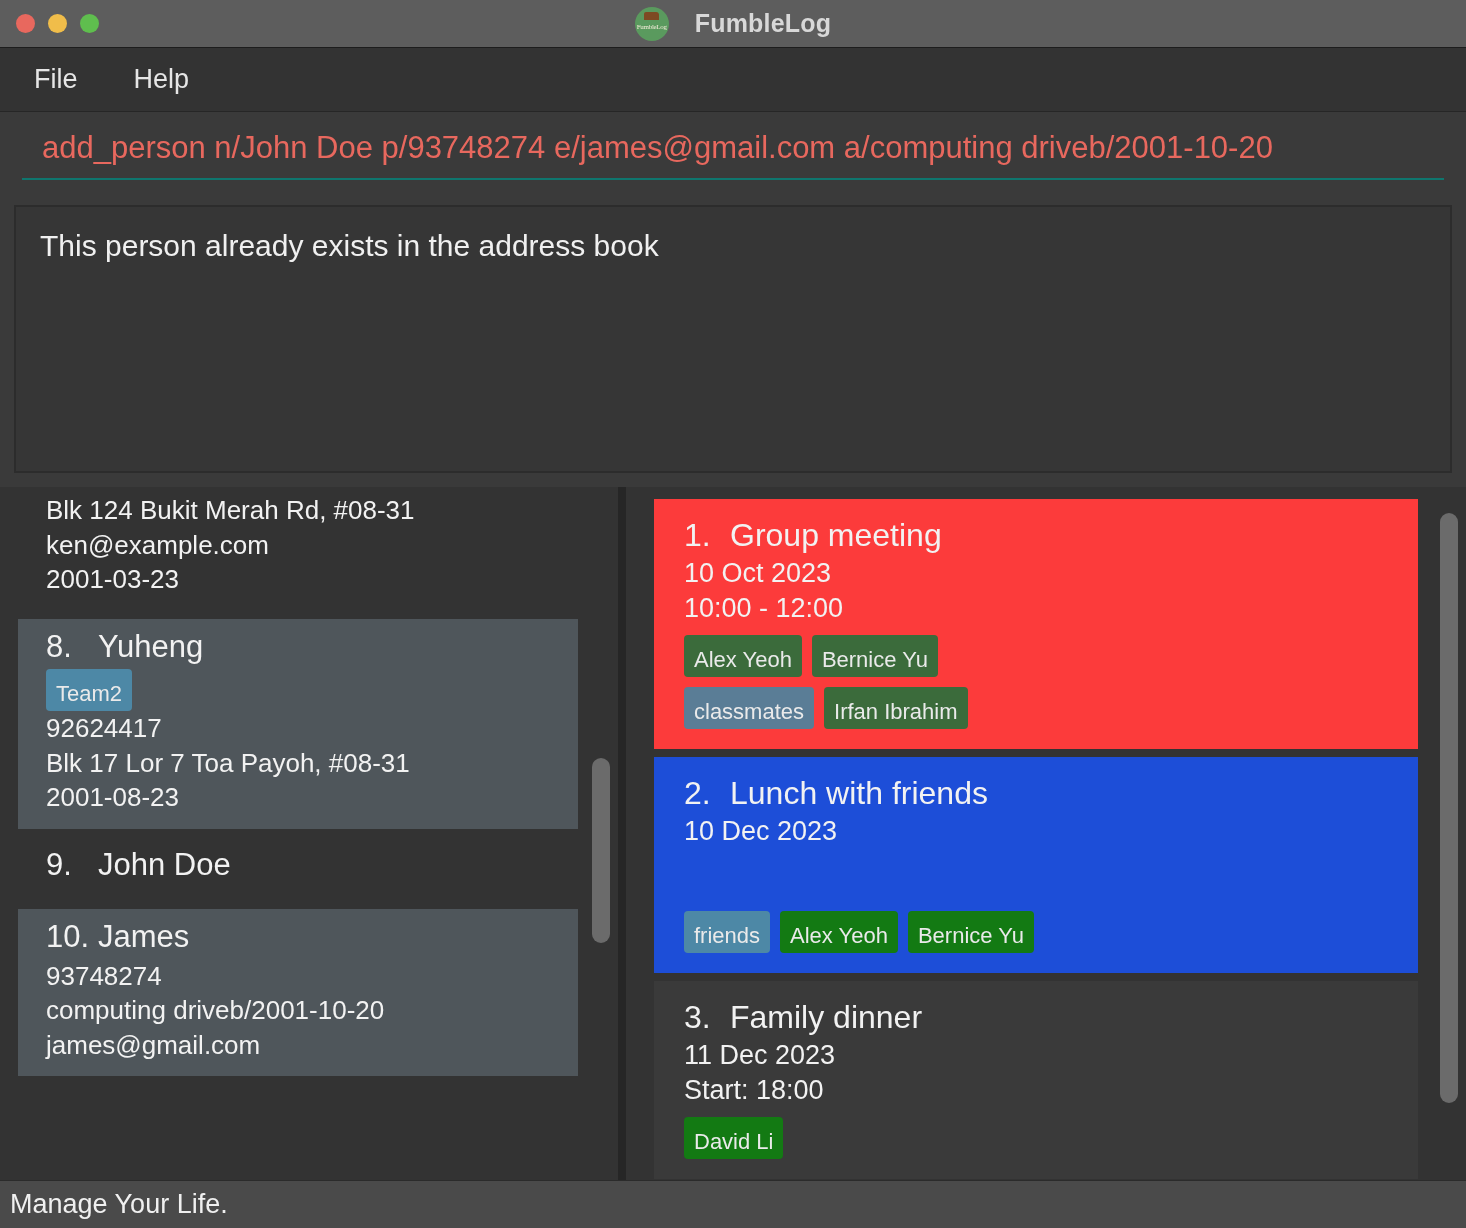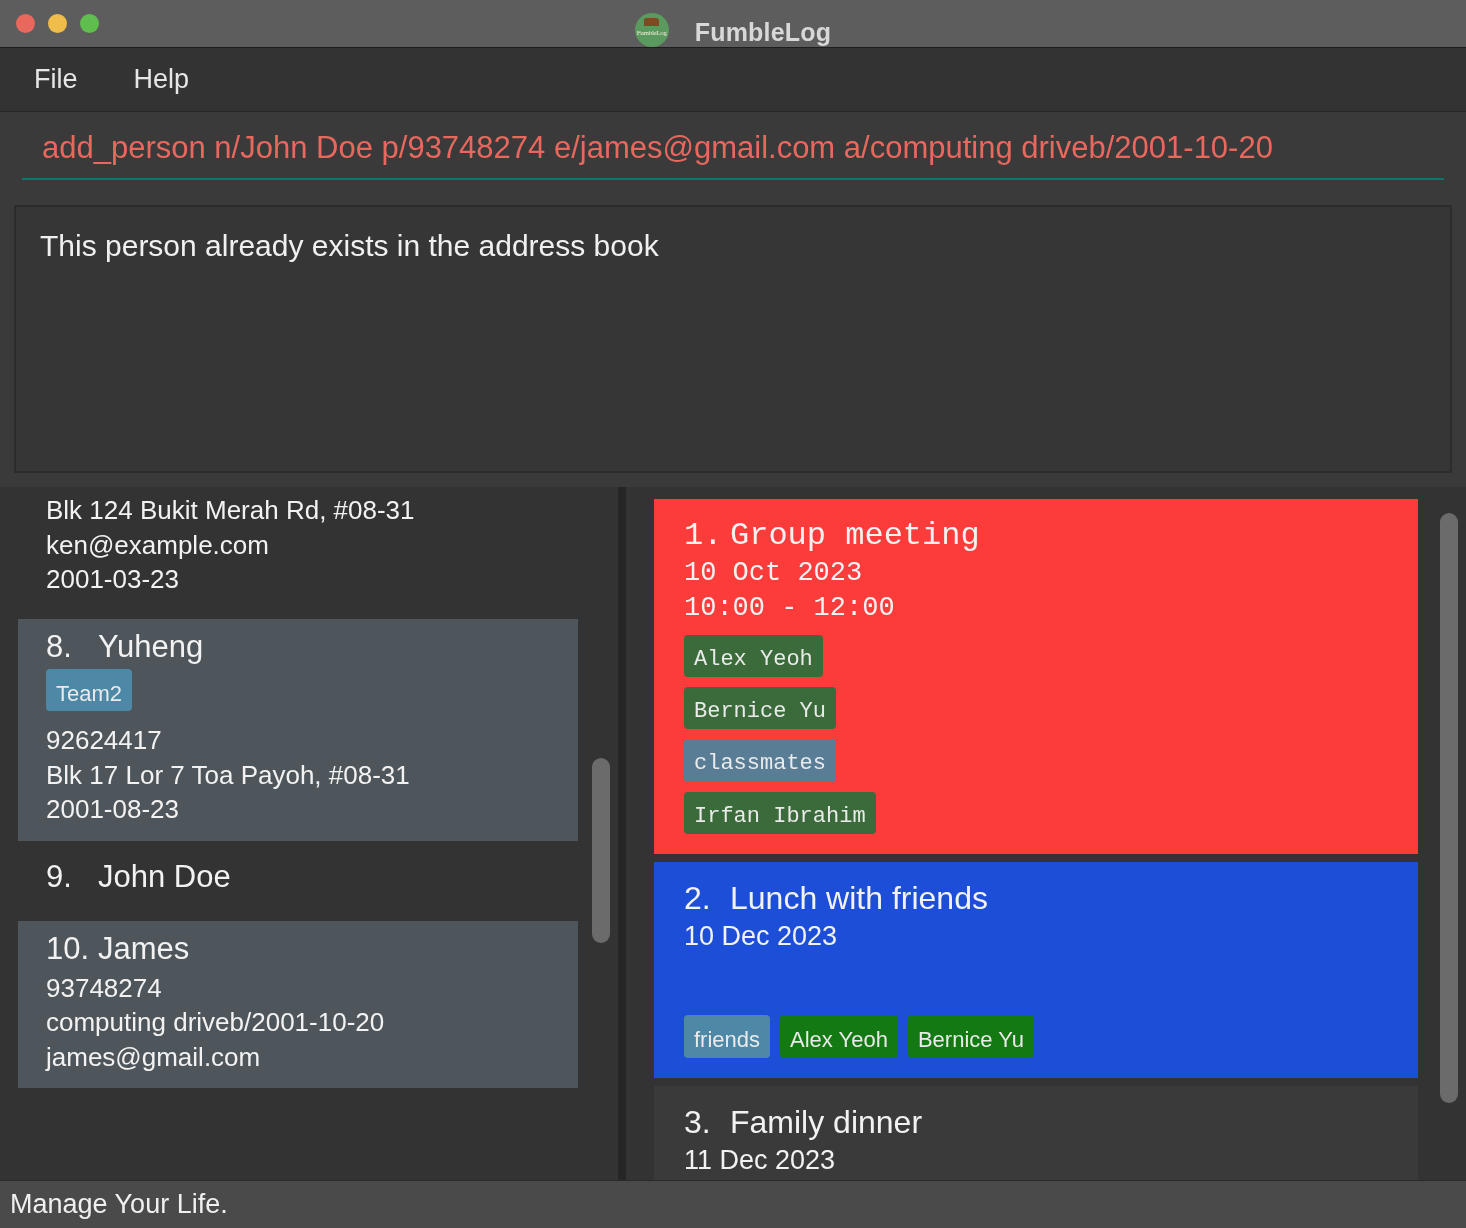--- a/index.html
+++ b/index.html
@@ -23,21 +23,21 @@
     position: relative;
     border-bottom: 1px solid #1d1d1d;
   }
   .traffic { display: flex; gap: 13px; padding-left: 16px; align-items: center; }
   .dot { width: 19px; height: 19px; border-radius: 50%; display: block; }
   .dot.red    { background: #e8685e; }
   .dot.yellow { background: #f0bd4a; }
   .dot.green  { background: #5fbe4e; }
   .title-center {
     position: absolute; left: 0; right: 0; top: 0; bottom: 0;
-    display: flex; align-items: flex-end; justify-content: center; gap: 26px;
+    display: flex; align-items: center; justify-content: center; gap: 26px;
     pointer-events: none;
   }
   .logo {
     width: 34px; height: 34px; border-radius: 50%;
     background: #5a9a5e;
     display: flex; align-items: center; justify-content: center;
     overflow: hidden; position: relative;
   }
   .logo .logo-txt {
     font-size: 7px; color: #f3ecd8; letter-spacing: -0.3px;
@@ -127,35 +127,35 @@
     background: #333333;
     padding: 10px 28px 14px 28px;
     color: #f2f2f2;
   }
   .person-card.selected { background: #4f565b; }
   .person-card .pname {
     font-size: 31px; margin-bottom: 4px; white-space: nowrap;
   }
   .person-card .pname .idx { display: inline-block; min-width: 52px; }
   .person-card .pline { font-size: 26px; line-height: 1.33; }
-  .person-card .tagrow { margin: 4px 0 12px 0; }
+  .person-card .tagrow { margin: 4px 0 0 0; }
 
   
   .person-card.clipped {
     margin-top: -44px;
   }
 
   
   .event-card {
     padding: 18px 30px 20px 30px;
     color: #f2f2f2;
     background: #1d4ed8;
   }
   .event-card.alt { background: #3a3a3a; }
-  .event-card.highlight { background: #fc3b3b; font-family: Liberation Mono, monospace; }
+  .event-card.highlight { background: #fc3b3b; }
   .event-card .ename { font-size: 32px; margin-bottom: 2px; }
   .event-card .ename .idx { display: inline-block; min-width: 46px; }
   .event-card .eline { font-size: 27px; line-height: 1.28; }
   .event-card .tagrow { margin-top: 10px; display: flex; flex-wrap: wrap; gap: 10px; }
   .event-card .spacer { height: 52px; }
 
   
   .tag {
     display: inline-block;
     font-size: 22px;

